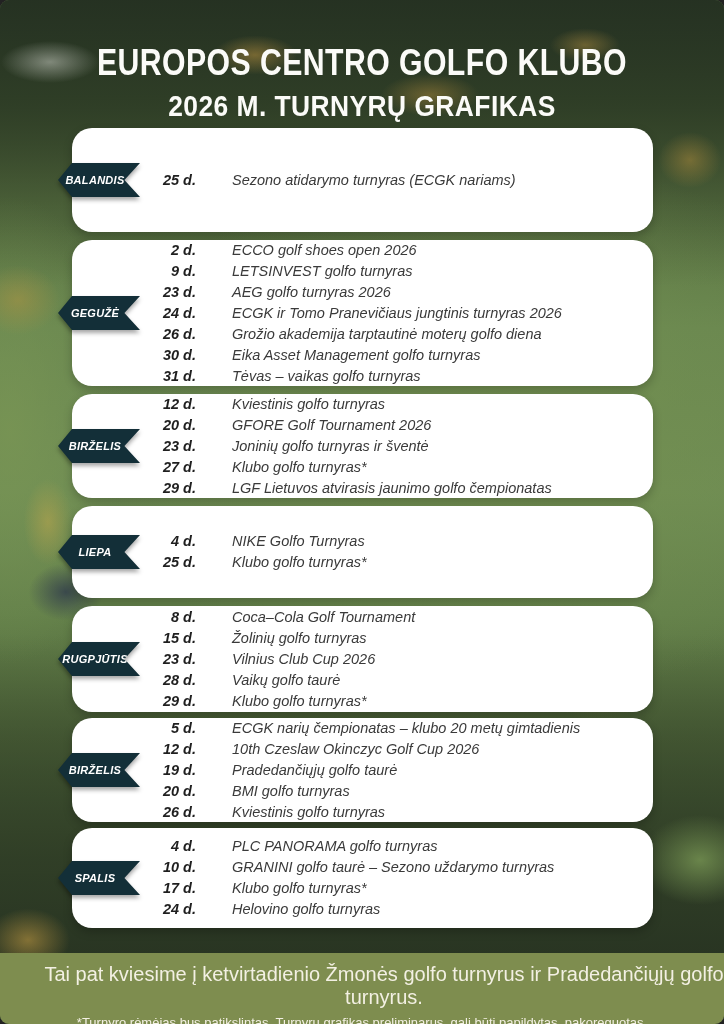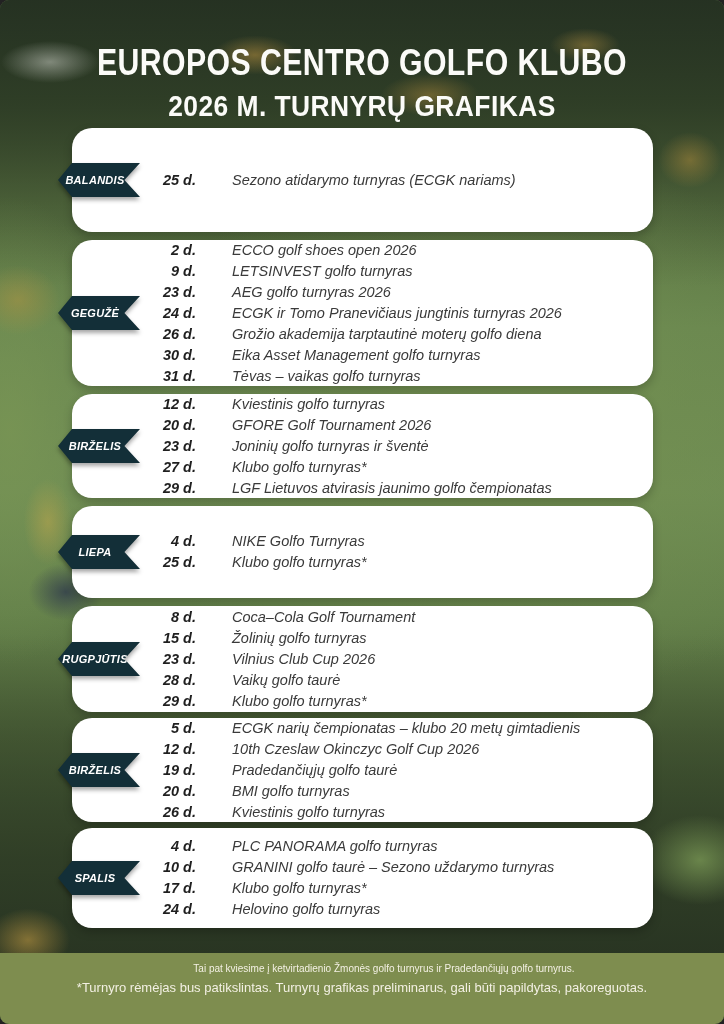--- a/index.html
+++ b/index.html
@@ -116,21 +116,21 @@
   }
 
   
   .footer {
     position:absolute; left:0; bottom:0;
     width:100%; height:71px;
     background:var(--c-footer-bg,#7e8d4f);
     color:var(--c-footer-text,#f3f0e3);
     text-align:center;
   }
-  .footer-line1 { margin-top:10px; font-size:10px;margin-left:44px; }
+  .footer-line1 { margin-top:10px; font-size:20px;margin-left:44px; }
   .footer-line2 { margin-top:6px;  font-size:13px;  }
 </style>
 </head>
 <body>
 
 <div class="poster">
 
   <div class="bg"></div>
 
   <header class="title-block">

